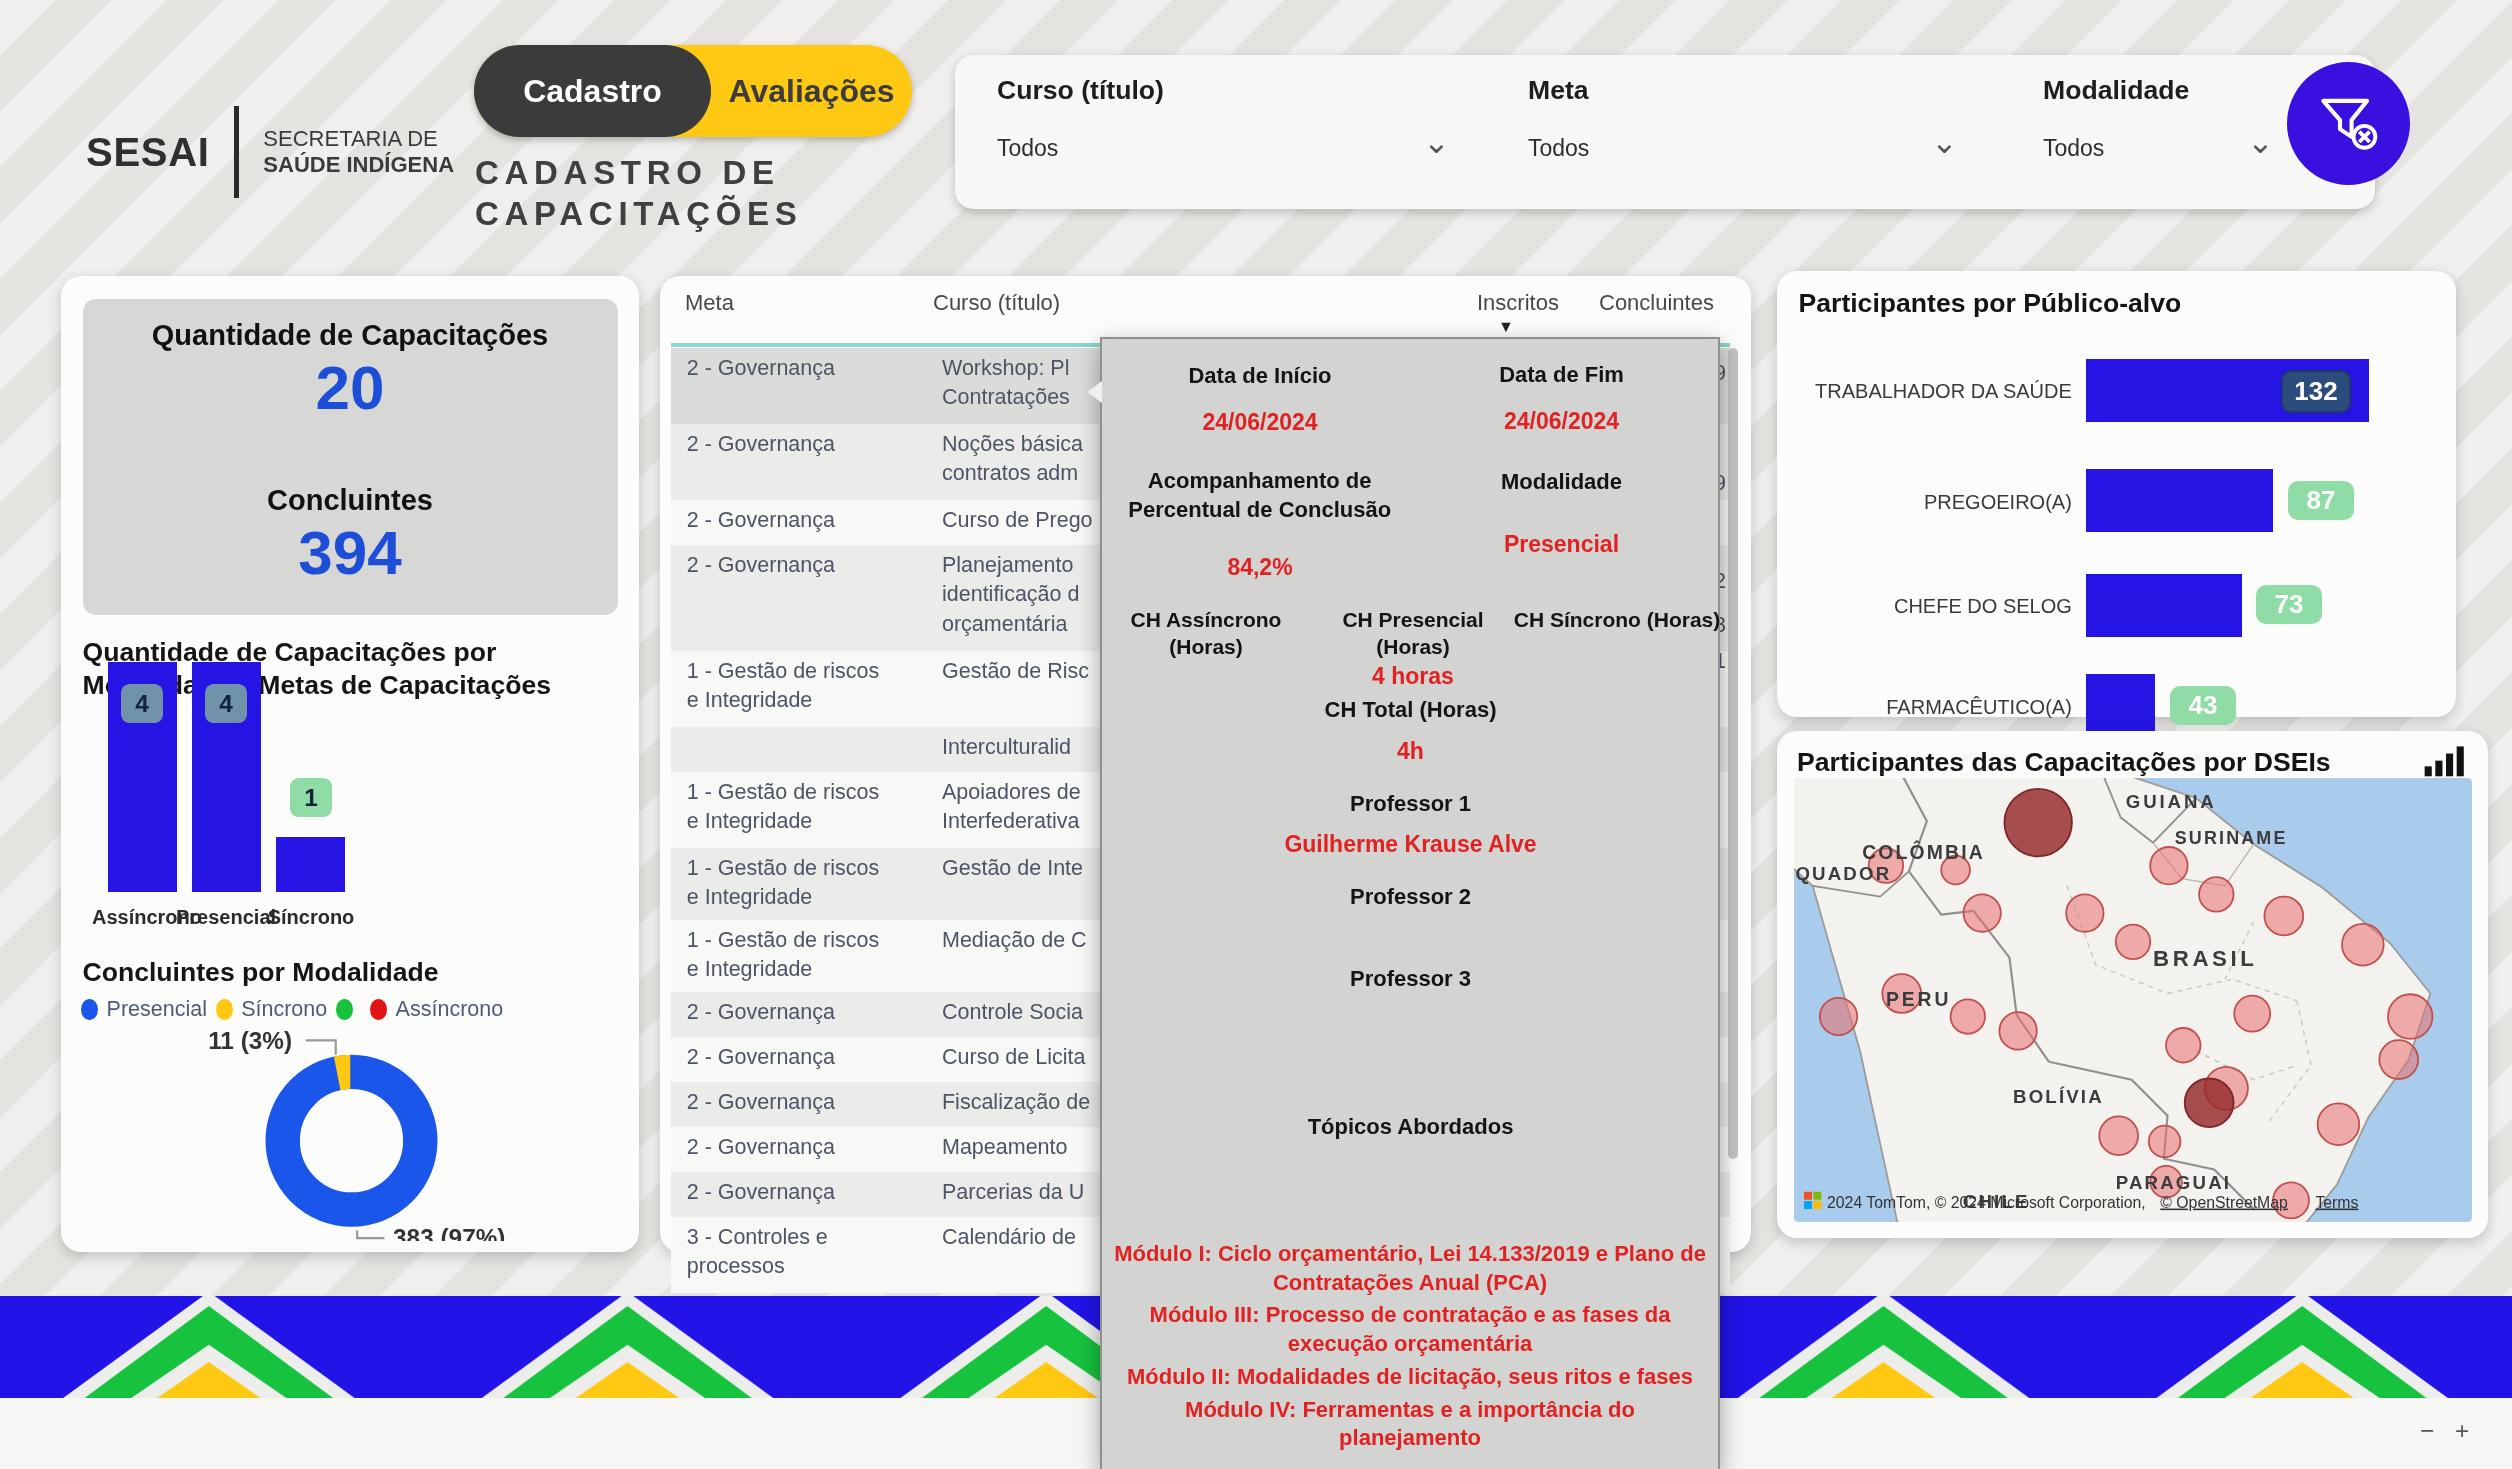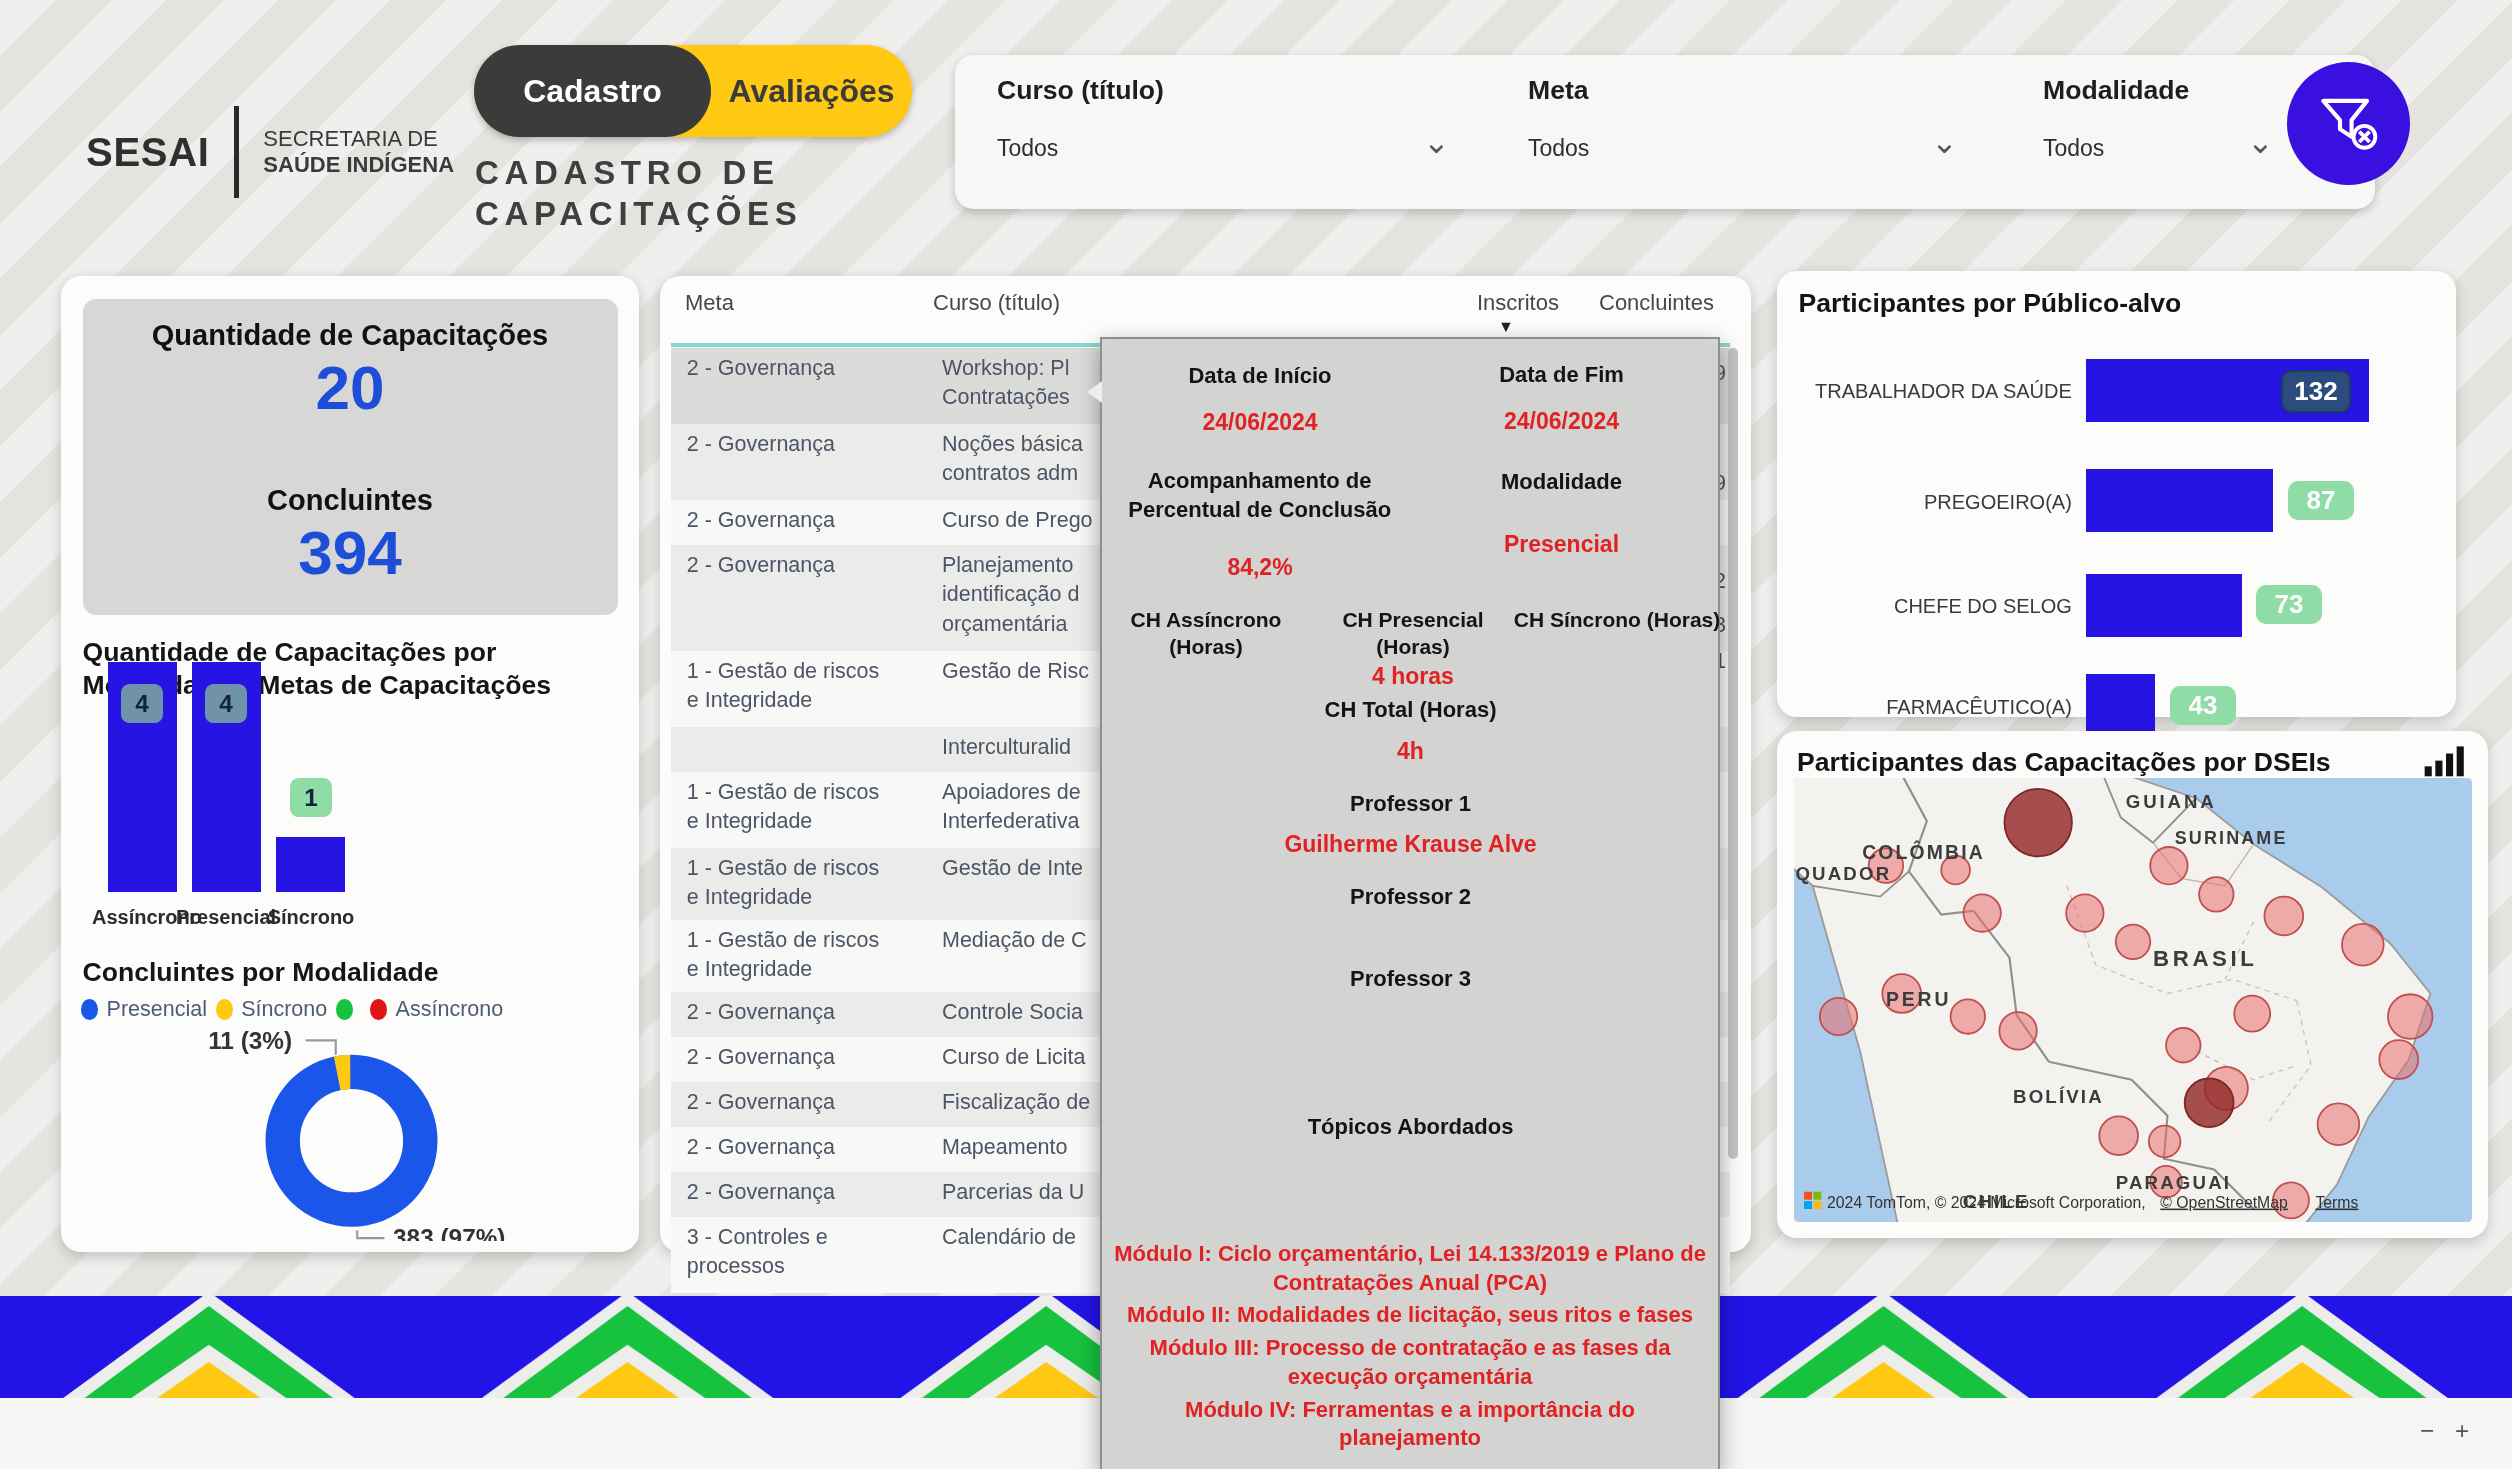--- a/index.html
+++ b/index.html
@@ -346,22 +346,22 @@
     <div class="tt-l" style="left:21.5px;top:451px;width:574px;">Professor 1</div>
     <div class="tt-v" style="left:21.5px;top:492px;width:574px;">Guilherme Krause Alve</div>
 
     <div class="tt-l" style="left:21.5px;top:544px;width:574px;">Professor 2</div>
     <div class="tt-l" style="left:21.5px;top:626px;width:574px;">Professor 3</div>
 
     <div class="tt-l" style="left:21.5px;top:774px;width:574px;">Tópicos Abordados</div>
 
     <div class="abs tt-topicos" style="left:10px;top:901px;width:596px;">
       <p>Módulo I: Ciclo orçamentário, Lei 14.133/2019 e Plano de Contratações Anual (PCA)</p>
+      <p>Módulo III: Processo de contratação e as fases da execução orçamentária</p>
       <p>Módulo II: Modalidades de licitação, seus ritos e fases</p>
-      <p>Módulo III: Processo de contratação e as fases da execução orçamentária</p>
       <p>Módulo IV: Ferramentas e a importância do planejamento</p>
     </div>
   </div>
 
   <div class="card" style="left:1777px;top:271px;width:679px;height:446px;">
     <div class="panel-title" style="left:21.5px;top:17px;">Participantes por Público-alvo</div>
 
     <div class="hlabel" style="left:10.8px;top:109px;">TRABALHADOR DA SAÚDE</div>
     <div class="hbar" style="left:309px;top:88px;width:283px;"></div>
     <div class="hbadge navy" style="left:504px;top:99px;">132</div>

